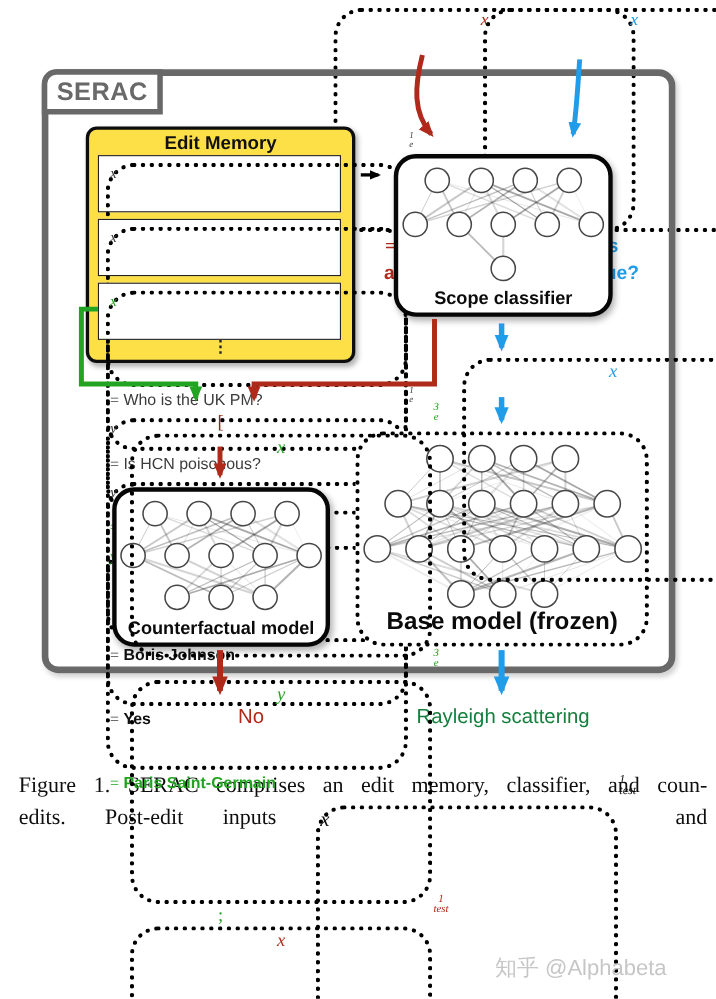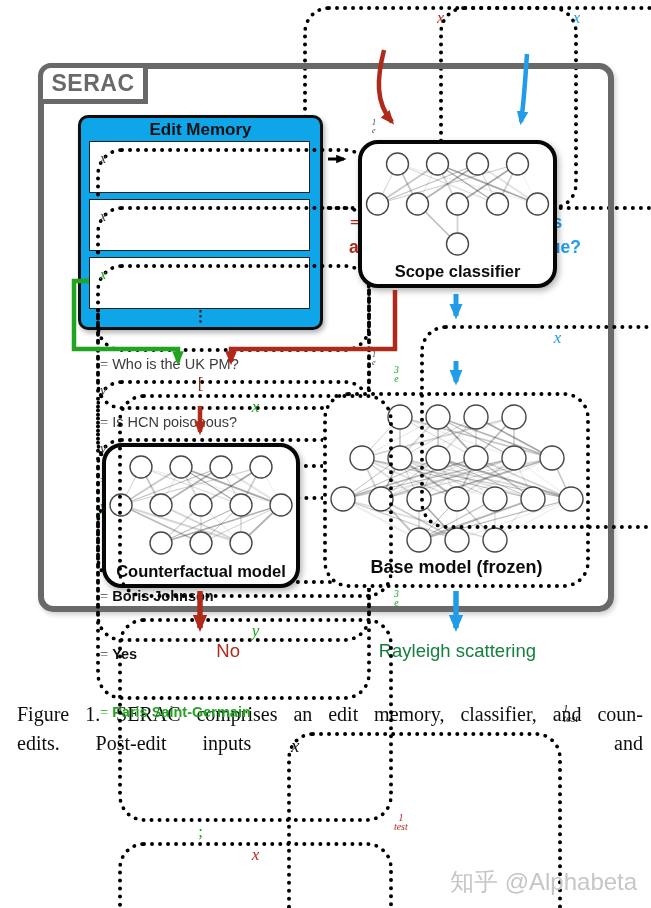--- a/index.html
+++ b/index.html
@@ -22,39 +22,39 @@
   .frame{position:absolute;left:38px;top:63px;width:576px;height:549px;box-sizing:border-box;
          border:6px solid #696969;border-radius:15px;background:transparent;
          box-shadow:2px 3px 5px rgba(0,0,0,.18);}
   .tab{position:absolute;left:38px;top:63px;width:110px;height:41px;box-sizing:border-box;
        border:5px solid #696969;border-top-left-radius:13px;background:#fff;z-index:2;
        display:flex;align-items:center;justify-content:center;
        font-size:23px;font-weight:bold;color:#696969;letter-spacing:.5px;}
 
   
   .memory{position:absolute;left:78px;top:115px;width:245px;height:215px;box-sizing:border-box;
-          border:3.5px solid #0d0d0d;border-radius:10px;background:#0ea5e9;z-index:3;
+          border:3.5px solid #0d0d0d;border-radius:10px;background:#fde047;z-index:3;
           box-shadow:2px 3px 5px rgba(0,0,0,.3);}
   .memory-title{position:absolute;top:2px;left:0;width:100%;text-align:center;font-size:17px;font-weight:bold;color:#111;}
   .entry{position:absolute;left:8px;width:221px;height:52px;box-sizing:border-box;border:1.5px solid #222;
          background:#fff;padding:3px 6px 0 6px;font-size:14.5px;line-height:24px;color:#3c3c3c;}
   .entry .math{font-size:14px;color:inherit;}
   .entry .ans{font-weight:bold;color:#111;}
   .entry.green, .entry.green .ans{color:#22a322;}
   .e1{top:23px;} .e2{top:81px;} .e3{top:139px;}
   .dots{position:absolute;top:191px;left:0;width:100%;text-align:center;font-size:15px;font-weight:bold;color:#222;line-height:14px;}
 
   
   .model{position:absolute;box-sizing:border-box;background:#fff;z-index:3;}
   .solidbox{border:4px solid #060606;border-radius:20px;box-shadow:2px 3px 6px rgba(0,0,0,.3);}
   .scope{left:358px;top:140px;width:199px;height:148px;}
   .cf{left:102px;top:443px;width:198px;height:145px;}
   .base{left:323px;top:392px;width:267px;height:196px;border:4.5px dotted #000;border-radius:26px;}
   .model-label{position:absolute;bottom:3px;left:0;width:100%;text-align:center;font-weight:bold;font-size:16.5px;color:#0b0b0b;}
-  .base .model-label{bottom:6px;font-size:18px;}
+  .base .model-label{bottom:6px;font-size:22px;}
   .net{display:block;margin:1px auto 0 auto;}
 
   
   .concat{position:absolute;left:118px;top:374px;width:165px;text-align:center;font-size:17px;z-index:4;
           font-family:"Liberation Serif",serif;}
   .concat .math{font-size:17px;}
   .concat .g{color:#22a322;} .concat .r{color:#b02a1b;}
   .concat .br{color:#8c2a14;font-style:normal;}
   .concat .sep{color:#22a322;}
   .x2mid{position:absolute;left:420px;top:325px;width:74px;text-align:center;color:#219ce8;z-index:4;}
@@ -68,21 +68,21 @@
   
   .overlay{position:absolute;left:0;top:0;z-index:5;pointer-events:none;}
 
   
   .caption{position:absolute;left:17px;top:700px;width:626px;font-family:"Liberation Serif",serif;
            font-size:20px;line-height:29px;color:#0e0e0e;}
   .cap-line{text-align:justify;text-align-last:justify;white-space:normal;}
   .caption .math{font-size:19px;}
   .figlab{}
 
-  .watermark{position:absolute;left:450px;top:866px;font-size:24px;color:#c6c6c6;z-index:6;
+  .watermark{position:absolute;left:450px;top:866px;font-size:20px;color:#c6c6c6;z-index:6;
              font-family:"Liberation Sans",sans-serif;}
 </style>
 </head>
 <body>
 
 <div class="page">
 
   <div class="test-label t-red">
     <div><span class="math">
           <span class="base">x</span>

